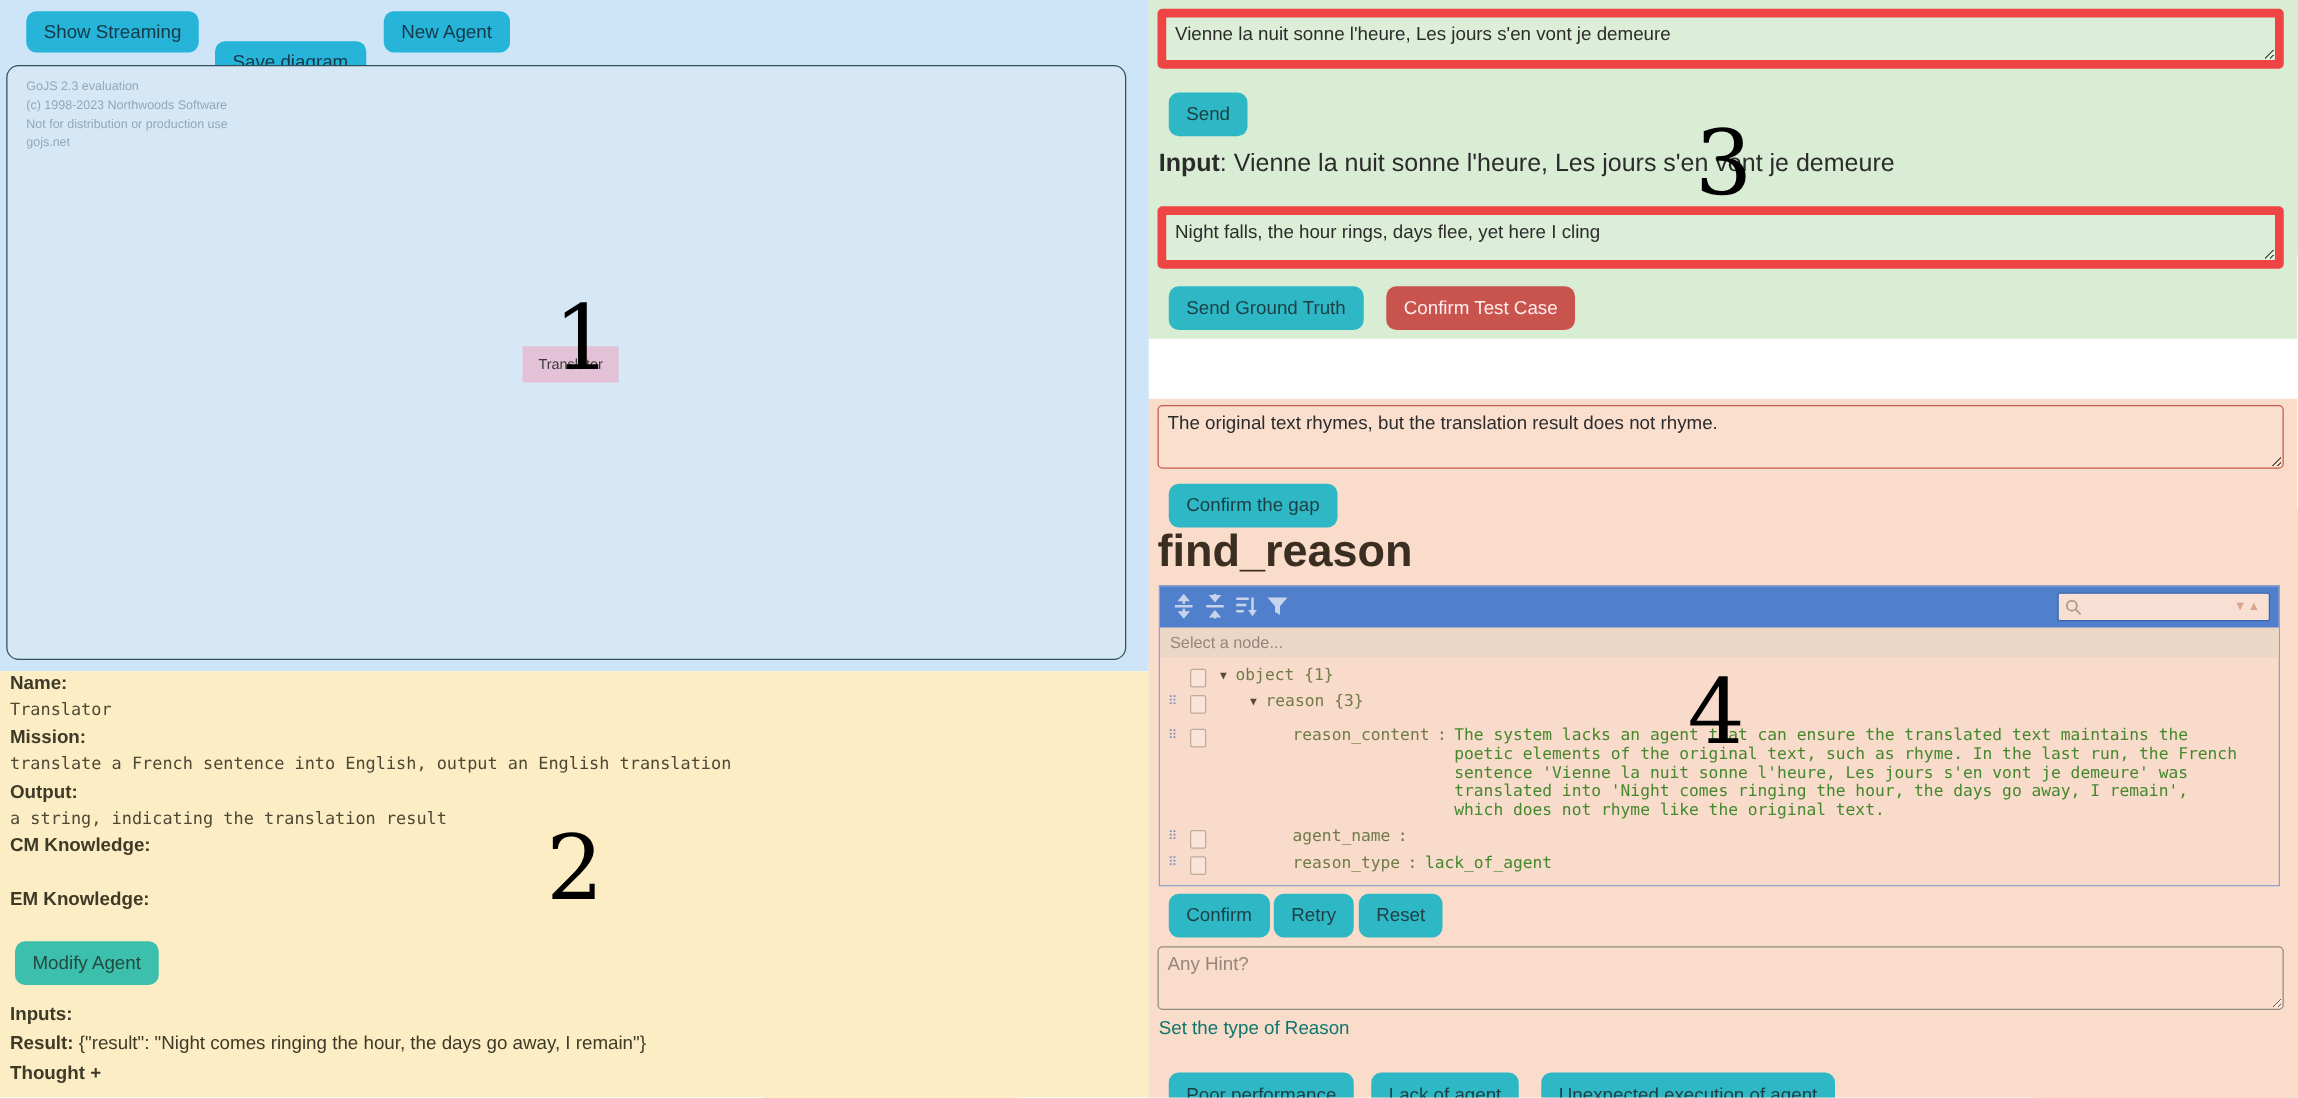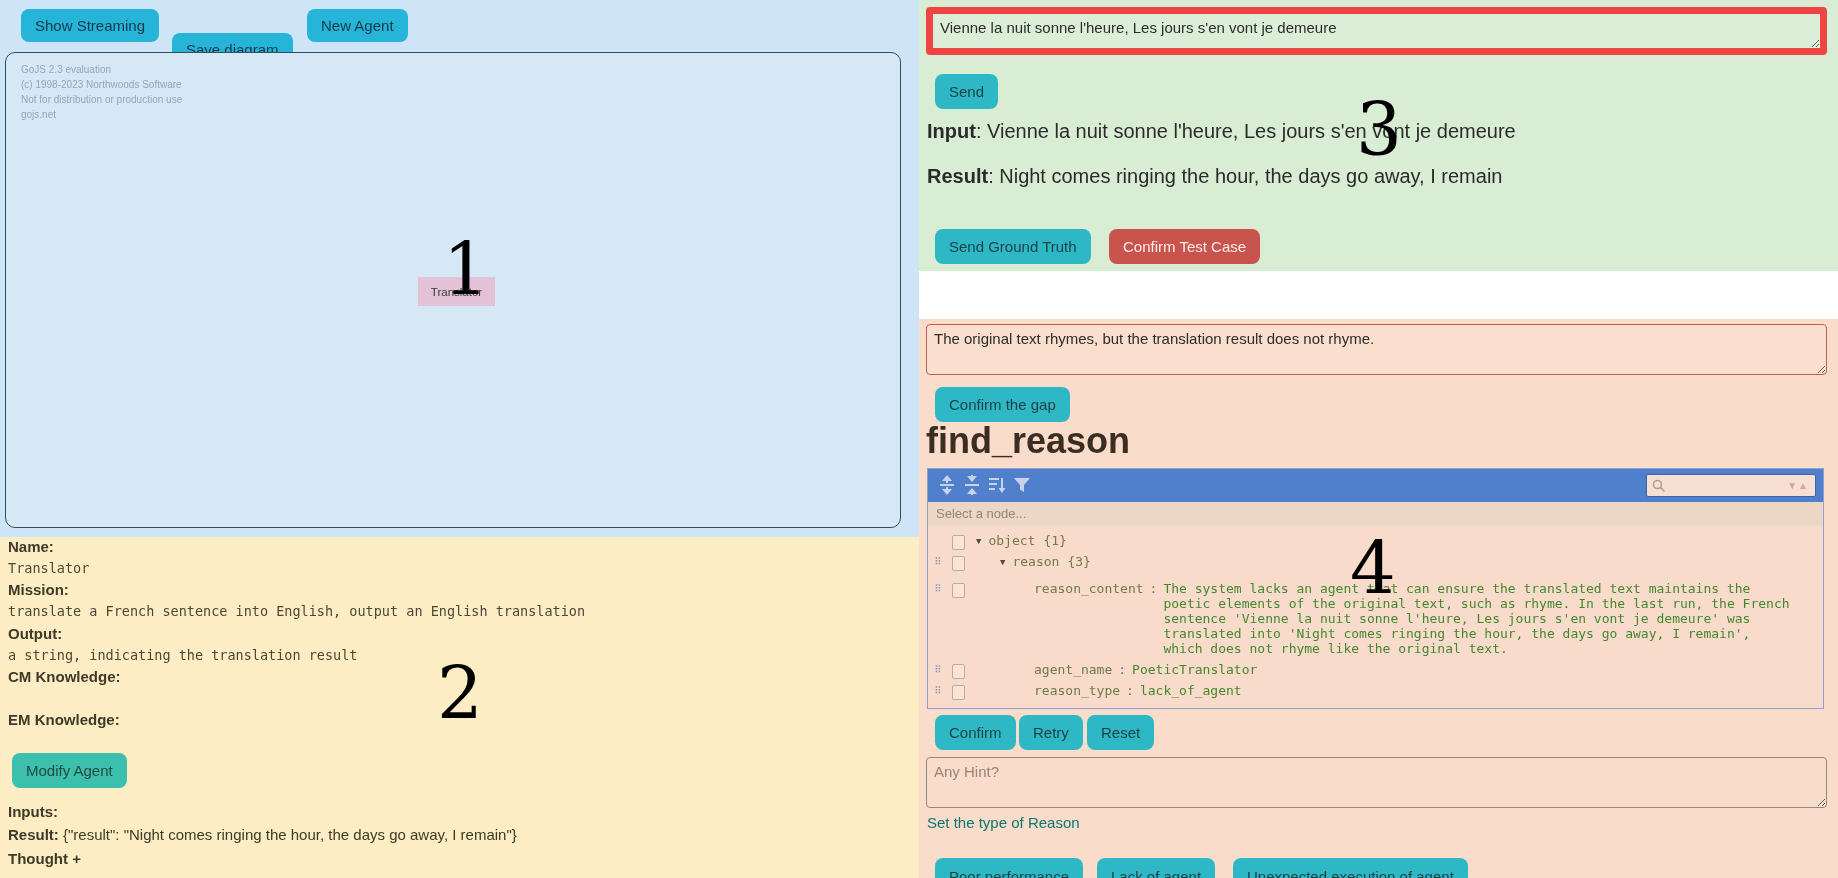--- a/index.html
+++ b/index.html
@@ -141,20 +141,21 @@
   <div class="lb-line lb-label" style="top:266px">Inputs:</div>
   <div class="lb-line" style="top:289px"><span class="lb-label">Result:</span><span> {"result": "Night comes ringing the hour, the days go away, I remain"}</span></div>
   <div class="lb-line lb-label" style="top:313px">Thought +</div>
 </div>
 
 <div class="region" id="right-top">
   <textarea class="ta-green" id="ta-input" style="">Vienne la nuit sonne l'heure, Les jours s'en vont je demeure</textarea>
   <button class="btn btn-teal" id="btn-send">Send</button>
   <div class="io-line" id="io-input"><b>Input</b><span>: Vienne la nuit sonne l'heure, Les jours s'en vont je demeure</span></div>
   <div class="io-line" id="io-result"><b>Result</b><span>: Night comes ringing the hour, the days go away, I remain</span></div>
+  <textarea class="ta-green" id="ta-ground-truth" style="">Night falls, the hour rings, days flee, yet here I cling</textarea>
   <button class="btn btn-teal" id="btn-send-ground-truth">Send Ground Truth</button>
   <button class="btn btn-red" id="btn-confirm-test-case">Confirm Test Case</button>
 </div>
 
 <div class="region" id="right-bottom">
   <textarea class="ta-pink" id="ta-gap" style="">The original text rhymes, but the translation result does not rhyme.</textarea>
   <button class="btn btn-teal" id="btn-confirm-gap">Confirm the gap</button>
   <div id="find-reason-heading">find_reason</div>
 
   <div id="json-editor">
@@ -224,21 +225,20 @@
         <span class="je-val">The system lacks an agent that can ensure the translated text maintains the poetic elements of the original text, such as rhyme. In the last run, the French sentence 'Vienne la nuit sonne l'heure, Les jours s'en vont je demeure' was translated into 'Night comes ringing the hour, the days go away, I remain', which does not rhyme like the original text.</span>
       </div>
       <div class="je-row" id="row-agent">
         <span class="cell-drag">⠿</span>
         <span class="cell-cb">
             <span class="cb"></span>
           </span>
         <span class="indent2"></span>
         <span class="je-key">agent_name</span>
         <span class="je-sep">:</span>
-        <span class="je-val">PoeticTranslator</span>
       </div>
       <div class="je-row">
         <span class="cell-drag">⠿</span>
         <span class="cell-cb">
             <span class="cb"></span>
           </span>
         <span class="indent2"></span>
         <span class="je-key">reason_type</span>
         <span class="je-sep">:</span>
         <span class="je-val">lack_of_agent</span>

